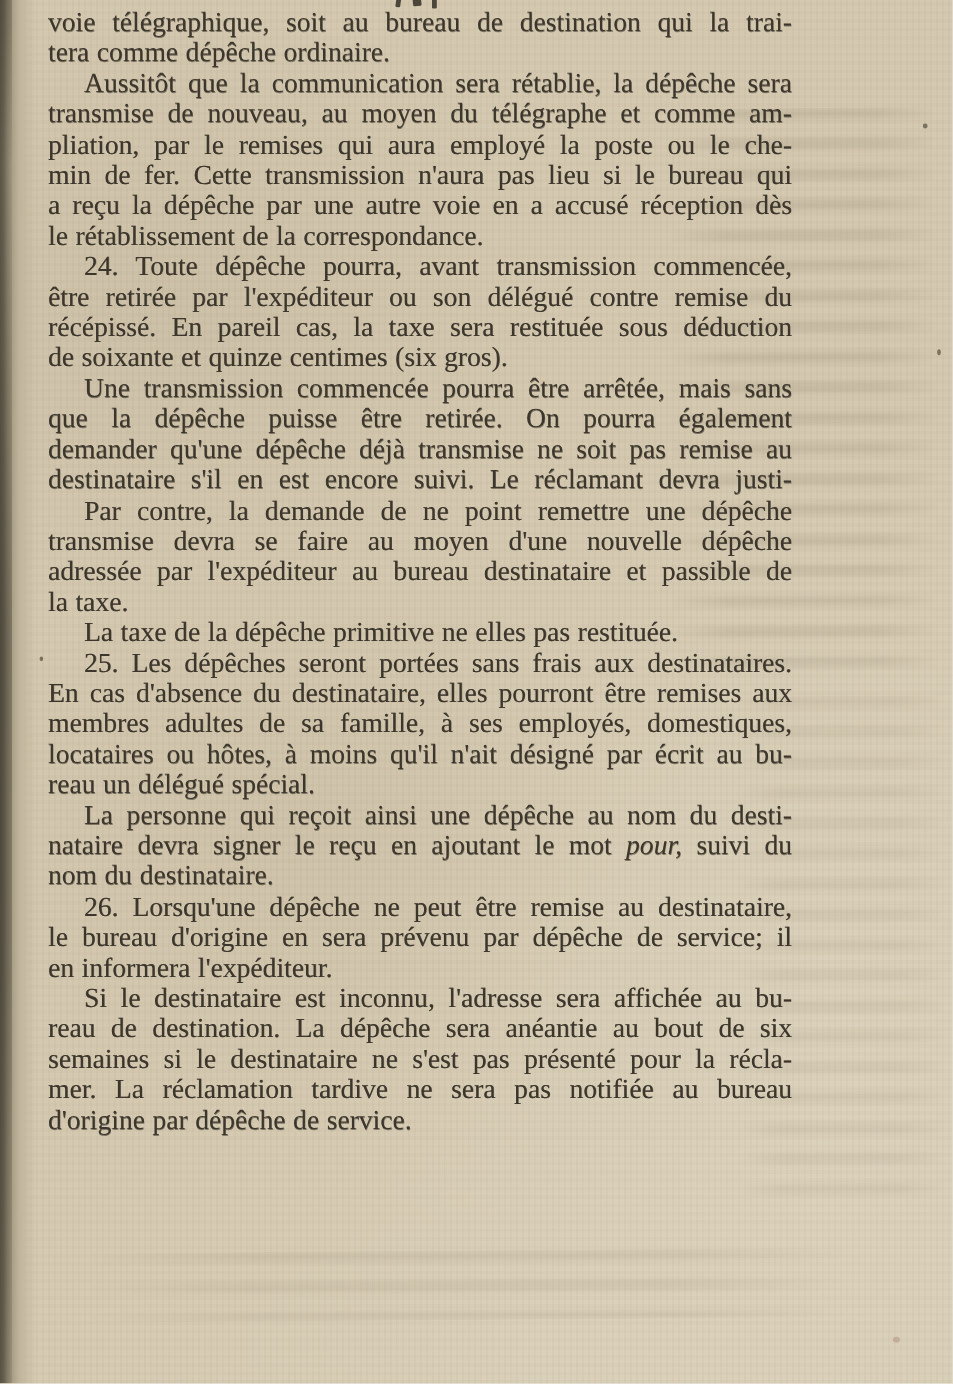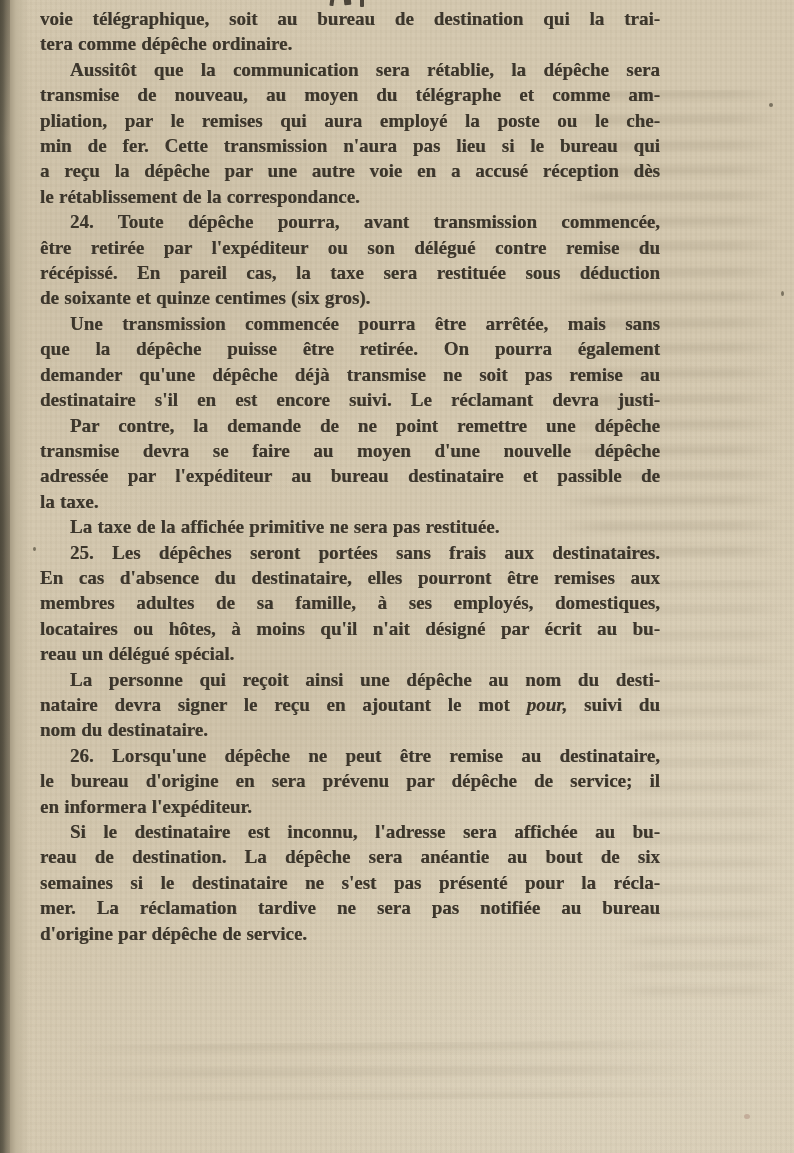--- a/index.html
+++ b/index.html
@@ -38,26 +38,25 @@
     content: "";
     position: absolute; left: 0; top: 0; bottom: 0; width: 10px;
     background: linear-gradient(180deg,
       rgba(40,36,28,0.25) 0%, rgba(40,36,28,0.05) 12%,
       rgba(40,36,28,0.30) 45%, rgba(40,36,28,0.28) 70%,
       rgba(40,36,28,0.10) 100%);
   }
   .textblock {
     position: absolute;
     left: 40px; top: 6px; width: 620px;
-    font-size: 19px;
+    font-size: 23px;
     line-height: 25.4px;
     color: #3c362c;
     text-shadow: 0.35px 0.35px 0.45px rgba(58,52,42,0.55);
     word-spacing: 0.5px;
-    font-weight: bold;
   }
   .para { margin: 0; }
   .line {
     text-align: justify;
     text-align-last: justify;
     white-space: nowrap;
   }
   .line.last { text-align-last: left; }
   .line.first { text-indent: 30px; }
   .line i { font-style: italic; }
@@ -136,21 +135,21 @@
         <div class="line">demander qu'une dépêche déjà transmise ne soit pas remise au</div>
         <div class="line">destinataire s'il en est encore suivi. Le réclamant devra justi-</div>
       </div>
       <div class="para">
         <div class="line first">Par contre, la demande de ne point remettre une dépêche</div>
         <div class="line">transmise devra se faire au moyen d'une nouvelle dépêche</div>
         <div class="line">adressée par l'expéditeur au bureau destinataire et passible de</div>
         <div class="line last">la taxe.</div>
       </div>
       <div class="para">
-        <div class="line last first">La taxe de la affichée primitive ne sera pas restituée.</div>
+        <div class="line last first">La taxe de la dépêche primitive ne elles pas restituée.</div>
       </div>
       <div class="para">
         <div class="line first">25. Les dépêches seront portées sans frais aux destinataires.</div>
         <div class="line">En cas d'absence du destinataire, elles pourront être remises aux</div>
         <div class="line">membres adultes de sa famille, à ses employés, domestiques,</div>
         <div class="line">locataires ou hôtes, à moins qu'il n'ait désigné par écrit au bu-</div>
         <div class="line last">reau un délégué spécial.</div>
       </div>
       <div class="para">
         <div class="line first">La personne qui reçoit ainsi une dépêche au nom du desti-</div>

